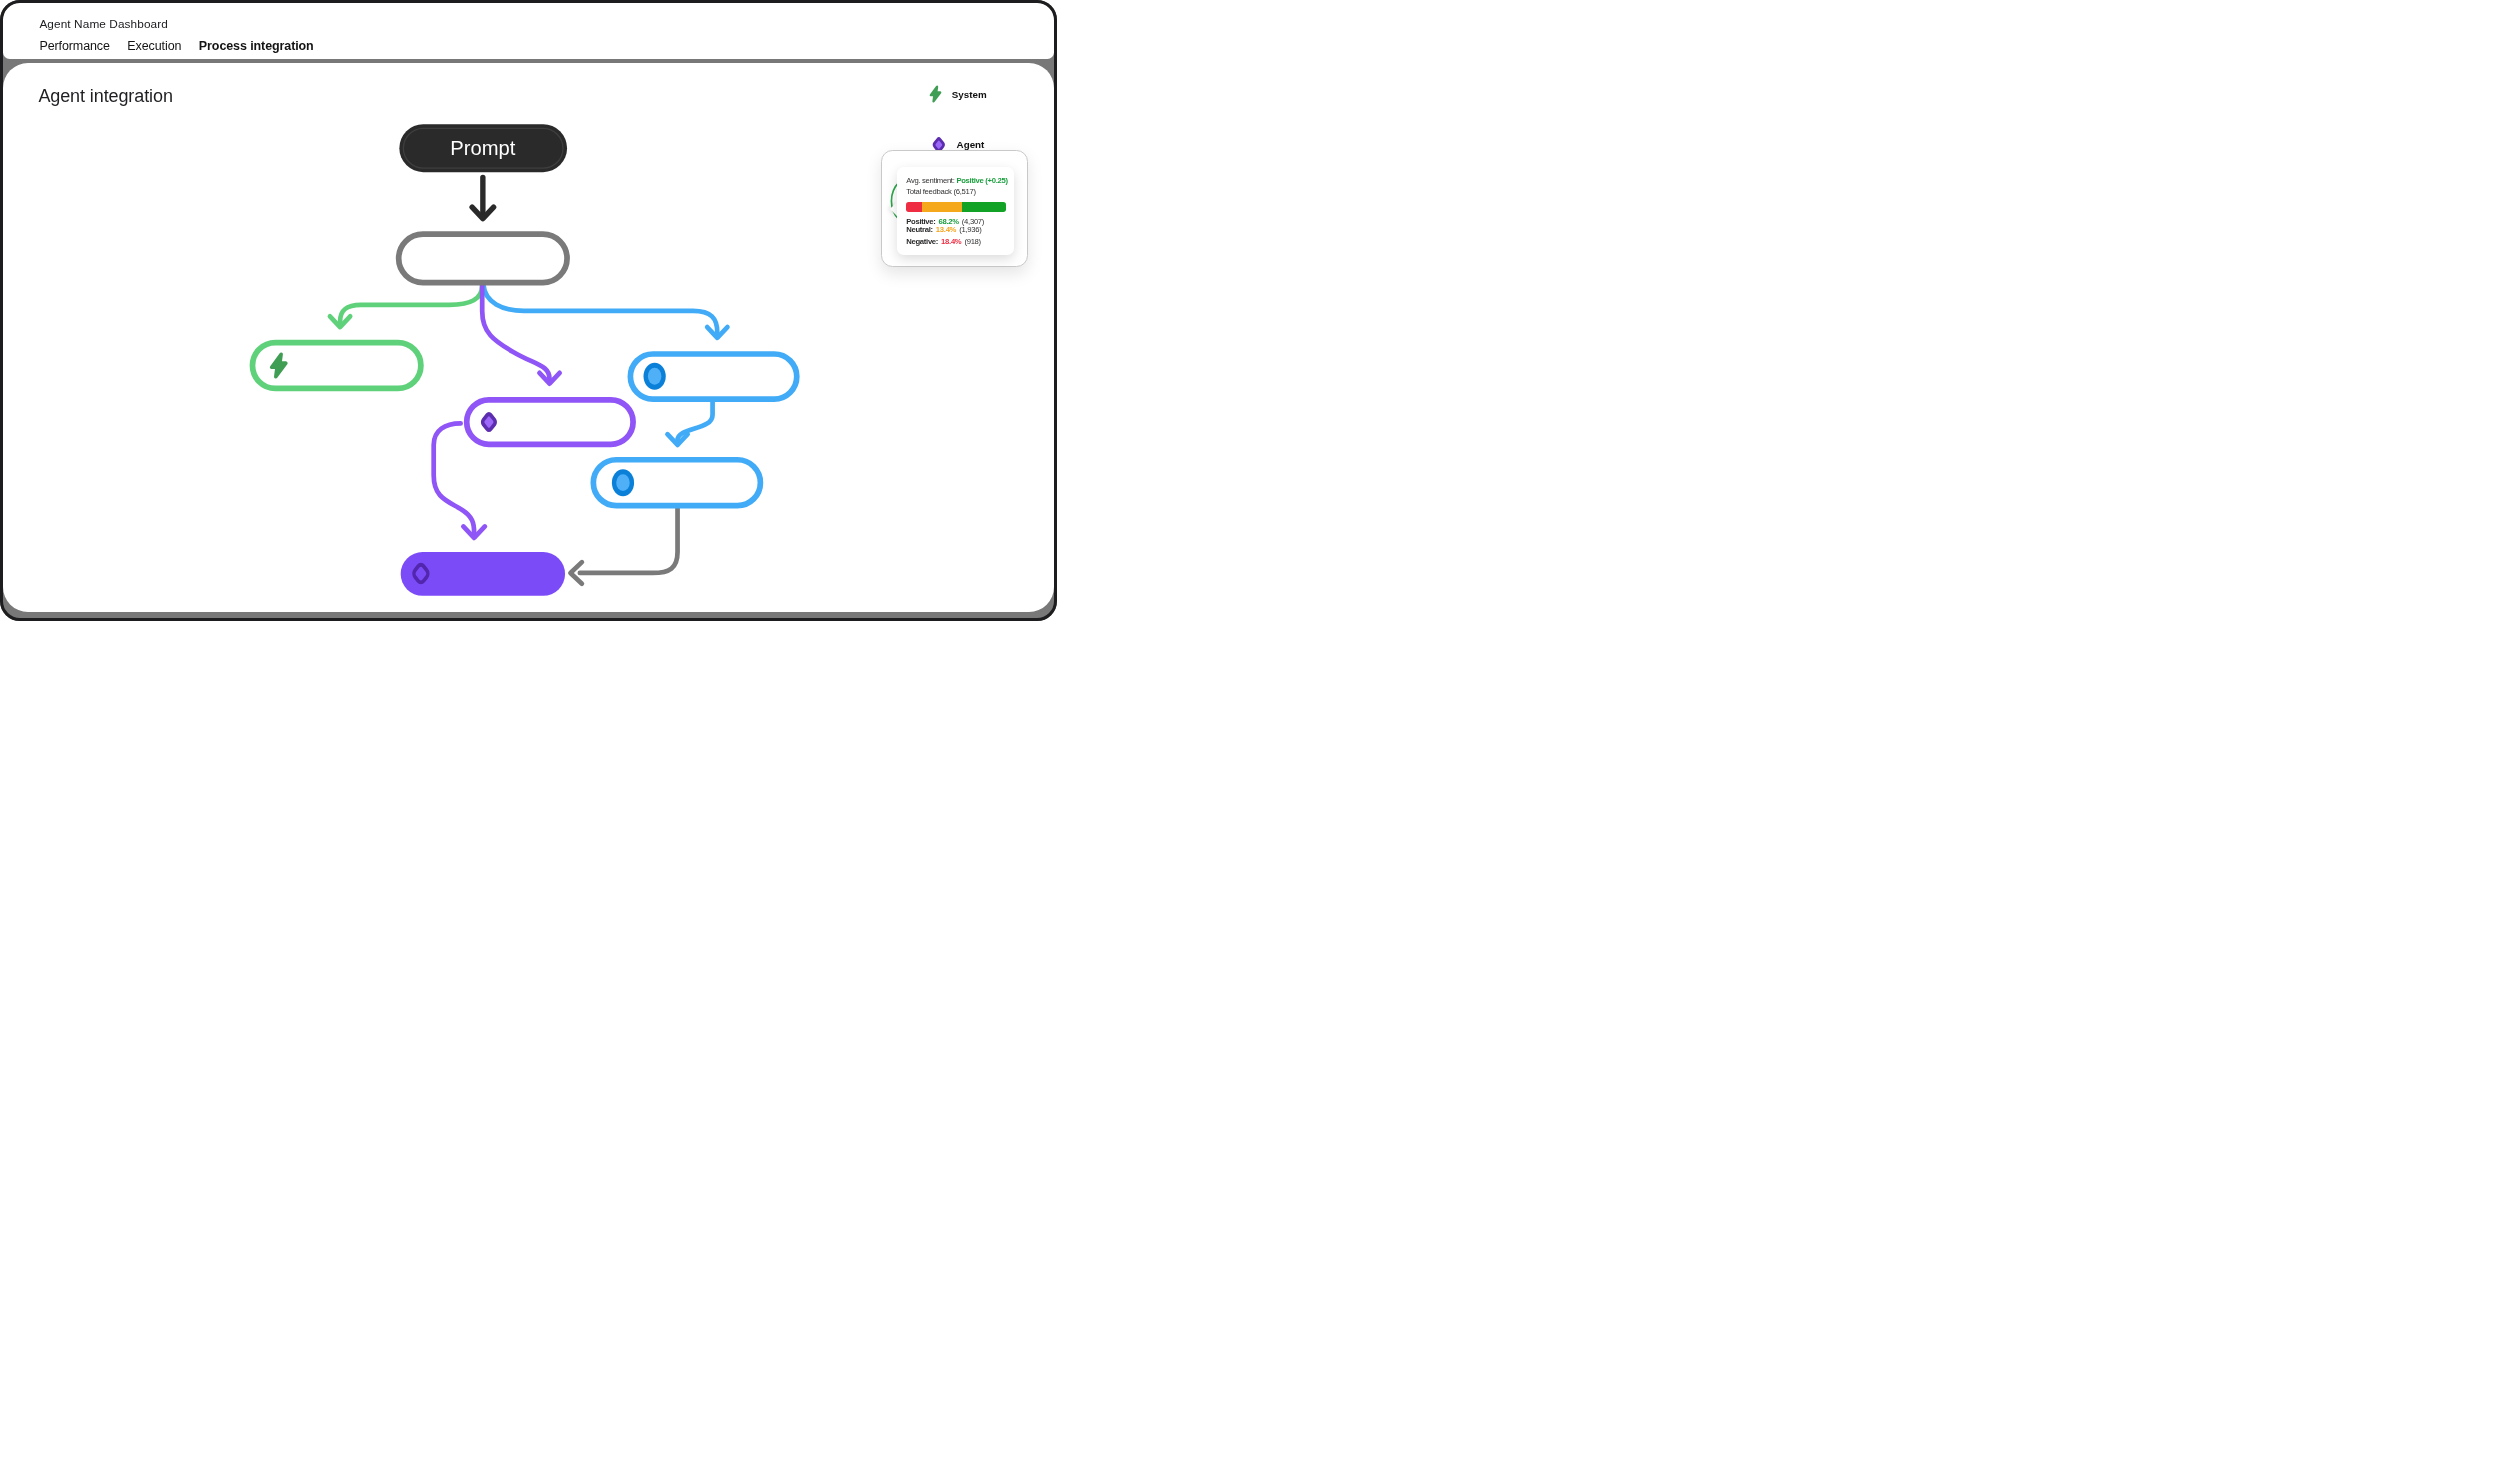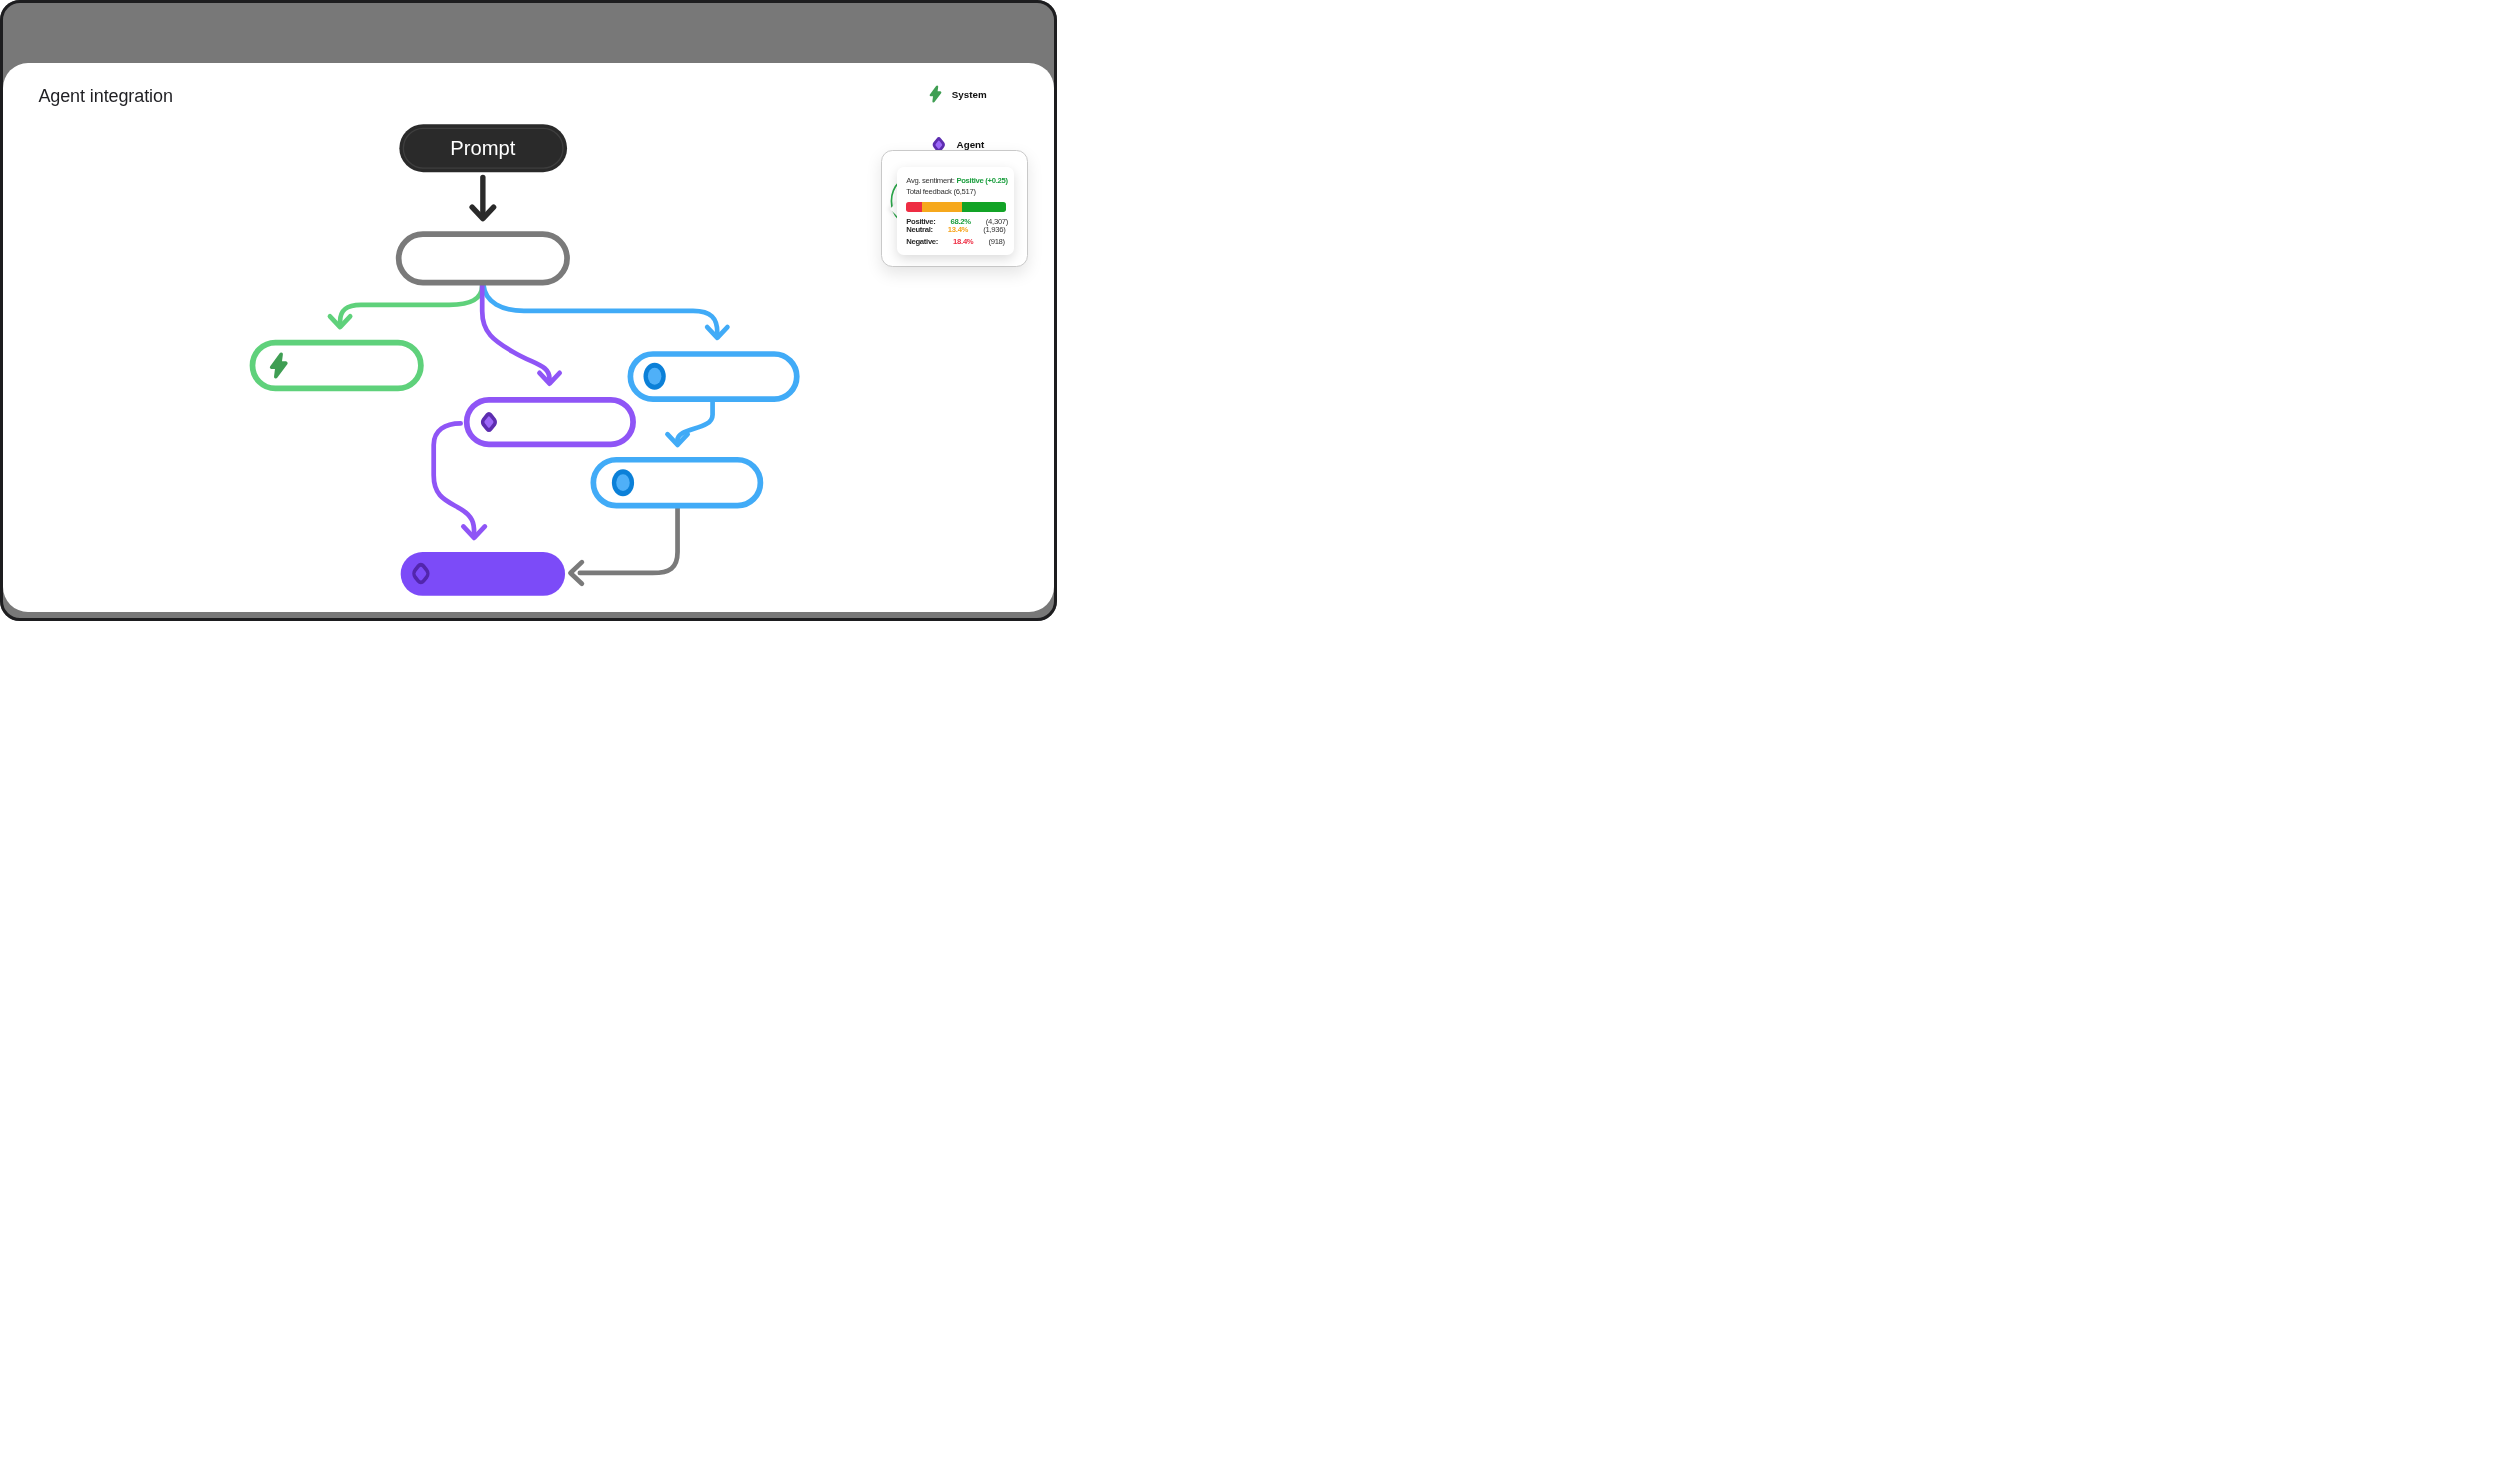--- a/index.html
+++ b/index.html
@@ -21,31 +21,39 @@
   .flow-svg{position:absolute;left:0;top:0;}
   
   .tt-outer{position:absolute;left:878px;top:87px;width:145px;height:115px;background:#fff;border:1.3px solid #c9c9c9;border-radius:11.5px;box-shadow:0 6.7px 16px rgba(0,0,0,.10);}
   .tt-arcs{position:absolute;left:0;top:0;}
   .tt-notch{position:absolute;left:10px;top:53px;width:10px;height:10px;background:#fff;transform:rotate(45deg);box-shadow:-2px 2px 4px rgba(0,0,0,.07);}
   .tt-card{position:absolute;left:15px;top:15.5px;width:117px;height:88px;background:#fff;border-radius:6.7px;box-shadow:0 4px 12px rgba(0,0,0,.14);box-sizing:border-box;padding:8px 8.8px 0 8.8px;}
   .tt-line{font-size:7.7px;letter-spacing:-0.3px;color:#333;white-space:nowrap;line-height:11.5px;}
   .tt-line .pos{color:var(--c-pos_green,#1b9e3e);font-weight:700;}
   .tt-bar{margin:4.7px 0 6px 0;height:9.4px;border-radius:2.7px;overflow:hidden;display:flex;}
   .tt-bar div{height:100%;}
-  .tt-row{display:flex;gap:15px;font-size:7.7px;letter-spacing:-0.3px;color:#333;line-height:8.8px;white-space:nowrap;}
+  .tt-row{display:flex;gap:3px;font-size:7.7px;letter-spacing:-0.3px;color:#333;line-height:8.8px;white-space:nowrap;}
   .tt-row.last{margin-top:2.7px;}
   .tt-row b{color:#2b2b2b;}
   .tt-row .pct{font-weight:700;}
 </style>
 </head>
 <body>
 
 <div class="viewport">
   <div class="bg"></div>
 
+  <header class="app-header">
+    <div class="app-title">Agent Name Dashboard</div>
+    <nav class="tab-bar">
+      <div class="tab">Performance</div>
+      <div class="tab">Execution</div>
+      <div class="tab active">Process integration</div>
+    </nav>
+  </header>
 
   <main class="main-panel">
     <h1 class="page-title">Agent integration</h1>
 
     <div class="legend">
       <div class="legend-item">
         <svg width="19" height="24" viewBox="-19 -21 38 42">
           <g transform="scale(0.78)">
               <path d="M4 -19 L-12 3 L-3 3 L-5 19 L12 -4 L2 -4 Z" style="fill:var(--c-green_dark);stroke:var(--c-green_dark)" stroke-width="6" stroke-linejoin="round"></path>
             </g>

